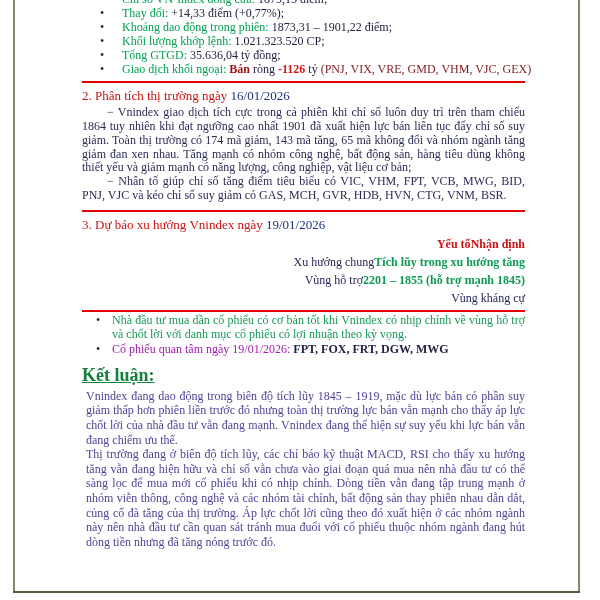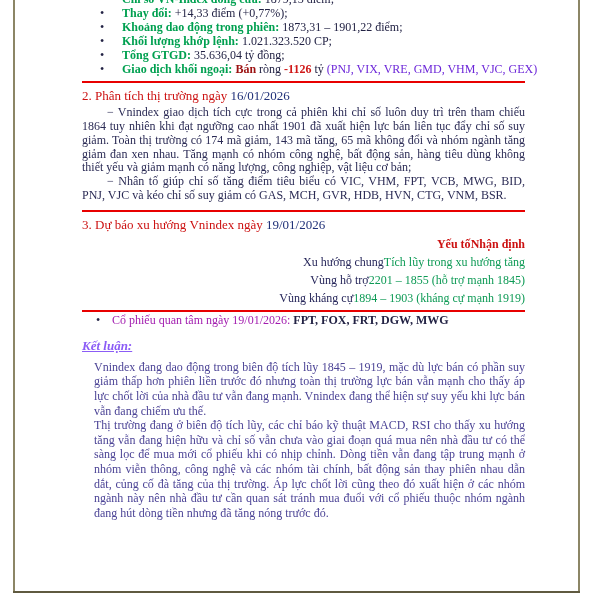--- a/index.html
+++ b/index.html
@@ -14,25 +14,25 @@
   .pb-bottom{left:13px;top:591px;width:567px;height:2px;background:#5f5a40;}
 
   .content{
     position:absolute;left:82px;top:-7px;width:443px;
     color:#26265a;font-size:12px;
   }
 
   
   .kpi-row{position:relative;padding-left:40px;line-height:13.9px;white-space:nowrap;}
   .kpi-row::before{content:"•";position:absolute;left:18px;color:#222244;}
-  .kpi-label{color:#00a050;font-weight:bold;}
+  .kpi-label{color:#00a050;font-weight:normal;}
   .kpi-value{color:#222244;}
   .sell-word{color:#9b1111;font-weight:bold;}
   .net-amount{color:#d01818;font-weight:bold;text-align:center;}
-  .foreign-tickers{color:#6d28d9;}
+  .foreign-tickers{color:#7f1d1d;}
 
   .sep{border:none;border-top:2px solid #e80000;margin:0;}
   .sep1{margin-top:5px;}
   .sep2{margin-top:8px;}
   .sep3{margin-top:3px;}
 
   h2,h3,h4{
     font-size:13px;font-weight:normal;color:#cc1111;
     margin:6px 0 0 0;line-height:14px;
   }
@@ -43,36 +43,36 @@
     text-indent:25px;color:#2b2b55;
   }
   .body-para.no-top{margin-top:0;}
 
   
   .forecast-table{margin-top:3px;}
   .f-row{display:flex;justify-content:flex-end;line-height:18px;}
   .f-head .f-label{color:#cc1111;font-weight:bold;padding-left:14px;}
   .f-head .f-value{color:#cc1111;font-weight:bold;}
   .f-label{color:#26265a;}
-  .f-value{color:#0d9a55;font-weight:normal;text-align:right;}
+  .f-value{color:#0d9a55;font-weight:bold;text-align:right;}
 
   
   .rec-row{position:relative;padding-left:30px;line-height:13.5px;text-align:justify;margin-top:2px;}
   .rec-row::before{content:"•";position:absolute;left:14px;color:#222244;}
   .rec-green{color:#169a58;}
   .watch-label{color:#a21caf;}
   .watch-tickers{color:#222244;font-weight:bold;}
 
   
   .concl-heading{
-    margin:11px 0 0 0;font-size:13px;font-weight:bold;color:#8b5cf6;
-    text-decoration:underline;line-height:14px;font-style:italic;
+    margin:11px 0 0 0;font-size:18px;font-weight:bold;color:#15803d;
+    text-decoration:underline;line-height:14px;
   }
   .concl-para{
-    margin:7px 0 0 12px;text-align:justify;line-height:14.6px;color:#4c4496;
+    margin:7px 0 0 4px;text-align:justify;line-height:14.6px;color:#4c4496;
   }
   .concl-para.p2{margin-top:0;}
 </style>
 </head>
 <body>
 
 <div class="page-border pb-left"></div>
 <div class="page-border pb-right"></div>
 <div class="page-border pb-bottom"></div>
 
@@ -126,26 +126,26 @@
     <div class="f-row">
       <span class="f-label">Xu hướng chung</span>
       <span class="f-value">Tích lũy trong xu hướng tăng</span>
     </div>
     <div class="f-row">
       <span class="f-label">Vùng hỗ trợ</span>
       <span class="f-value">2201 – 1855 (hỗ trợ mạnh 1845)</span>
     </div>
     <div class="f-row">
       <span class="f-label">Vùng kháng cự</span>
-      <span class="f-value">1894 – 1903 (kháng cự mạnh 1919)</span>
     </div>
   </div>
 
   <hr class="sep sep3">
 
+  <div class="rec-row rec-green">Nhà đầu tư mua dần cổ phiếu có cơ bản tốt khi Vnindex có nhịp chỉnh về vùng hỗ trợ và chốt lời với danh mục cổ phiếu có lợi nhuận theo kỳ vọng.</div>
   <div class="rec-row">
     <span class="watch-label">Cổ phiếu quan tâm ngày 19/01/2026: </span>
     <span class="watch-tickers">FPT, FOX, FRT, DGW, MWG</span>
   </div>
 
   <div class="concl-heading">Kết luận:</div>
   <p class="concl-para">Vnindex đang dao động trong biên độ tích lũy 1845 – 1919, mặc dù lực bán có phần suy giảm thấp hơn phiên liền trước đó nhưng toàn thị trường lực bán vẫn mạnh cho thấy áp lực chốt lời của nhà đầu tư vẫn đang mạnh. Vnindex đang thể hiện sự suy yếu khi lực bán vẫn đang chiếm ưu thế.</p>
   <p class="concl-para p2">Thị trường đang ở biên độ tích lũy, các chỉ báo kỹ thuật MACD, RSI cho thấy xu hướng tăng vẫn đang hiện hữu và chỉ số vẫn chưa vào giai đoạn quá mua nên nhà đầu tư có thể sàng lọc để mua mới cổ phiếu khi có nhịp chỉnh. Dòng tiền vẫn đang tập trung mạnh ở nhóm viễn thông, công nghệ và các nhóm tài chính, bất động sản thay phiên nhau dẫn dắt, củng cố đà tăng của thị trường. Áp lực chốt lời cũng theo đó xuất hiện ở các nhóm ngành này nên nhà đầu tư cần quan sát tránh mua đuổi với cổ phiếu thuộc nhóm ngành đang hút dòng tiền nhưng đã tăng nóng trước đó.</p>
 
 </div>

